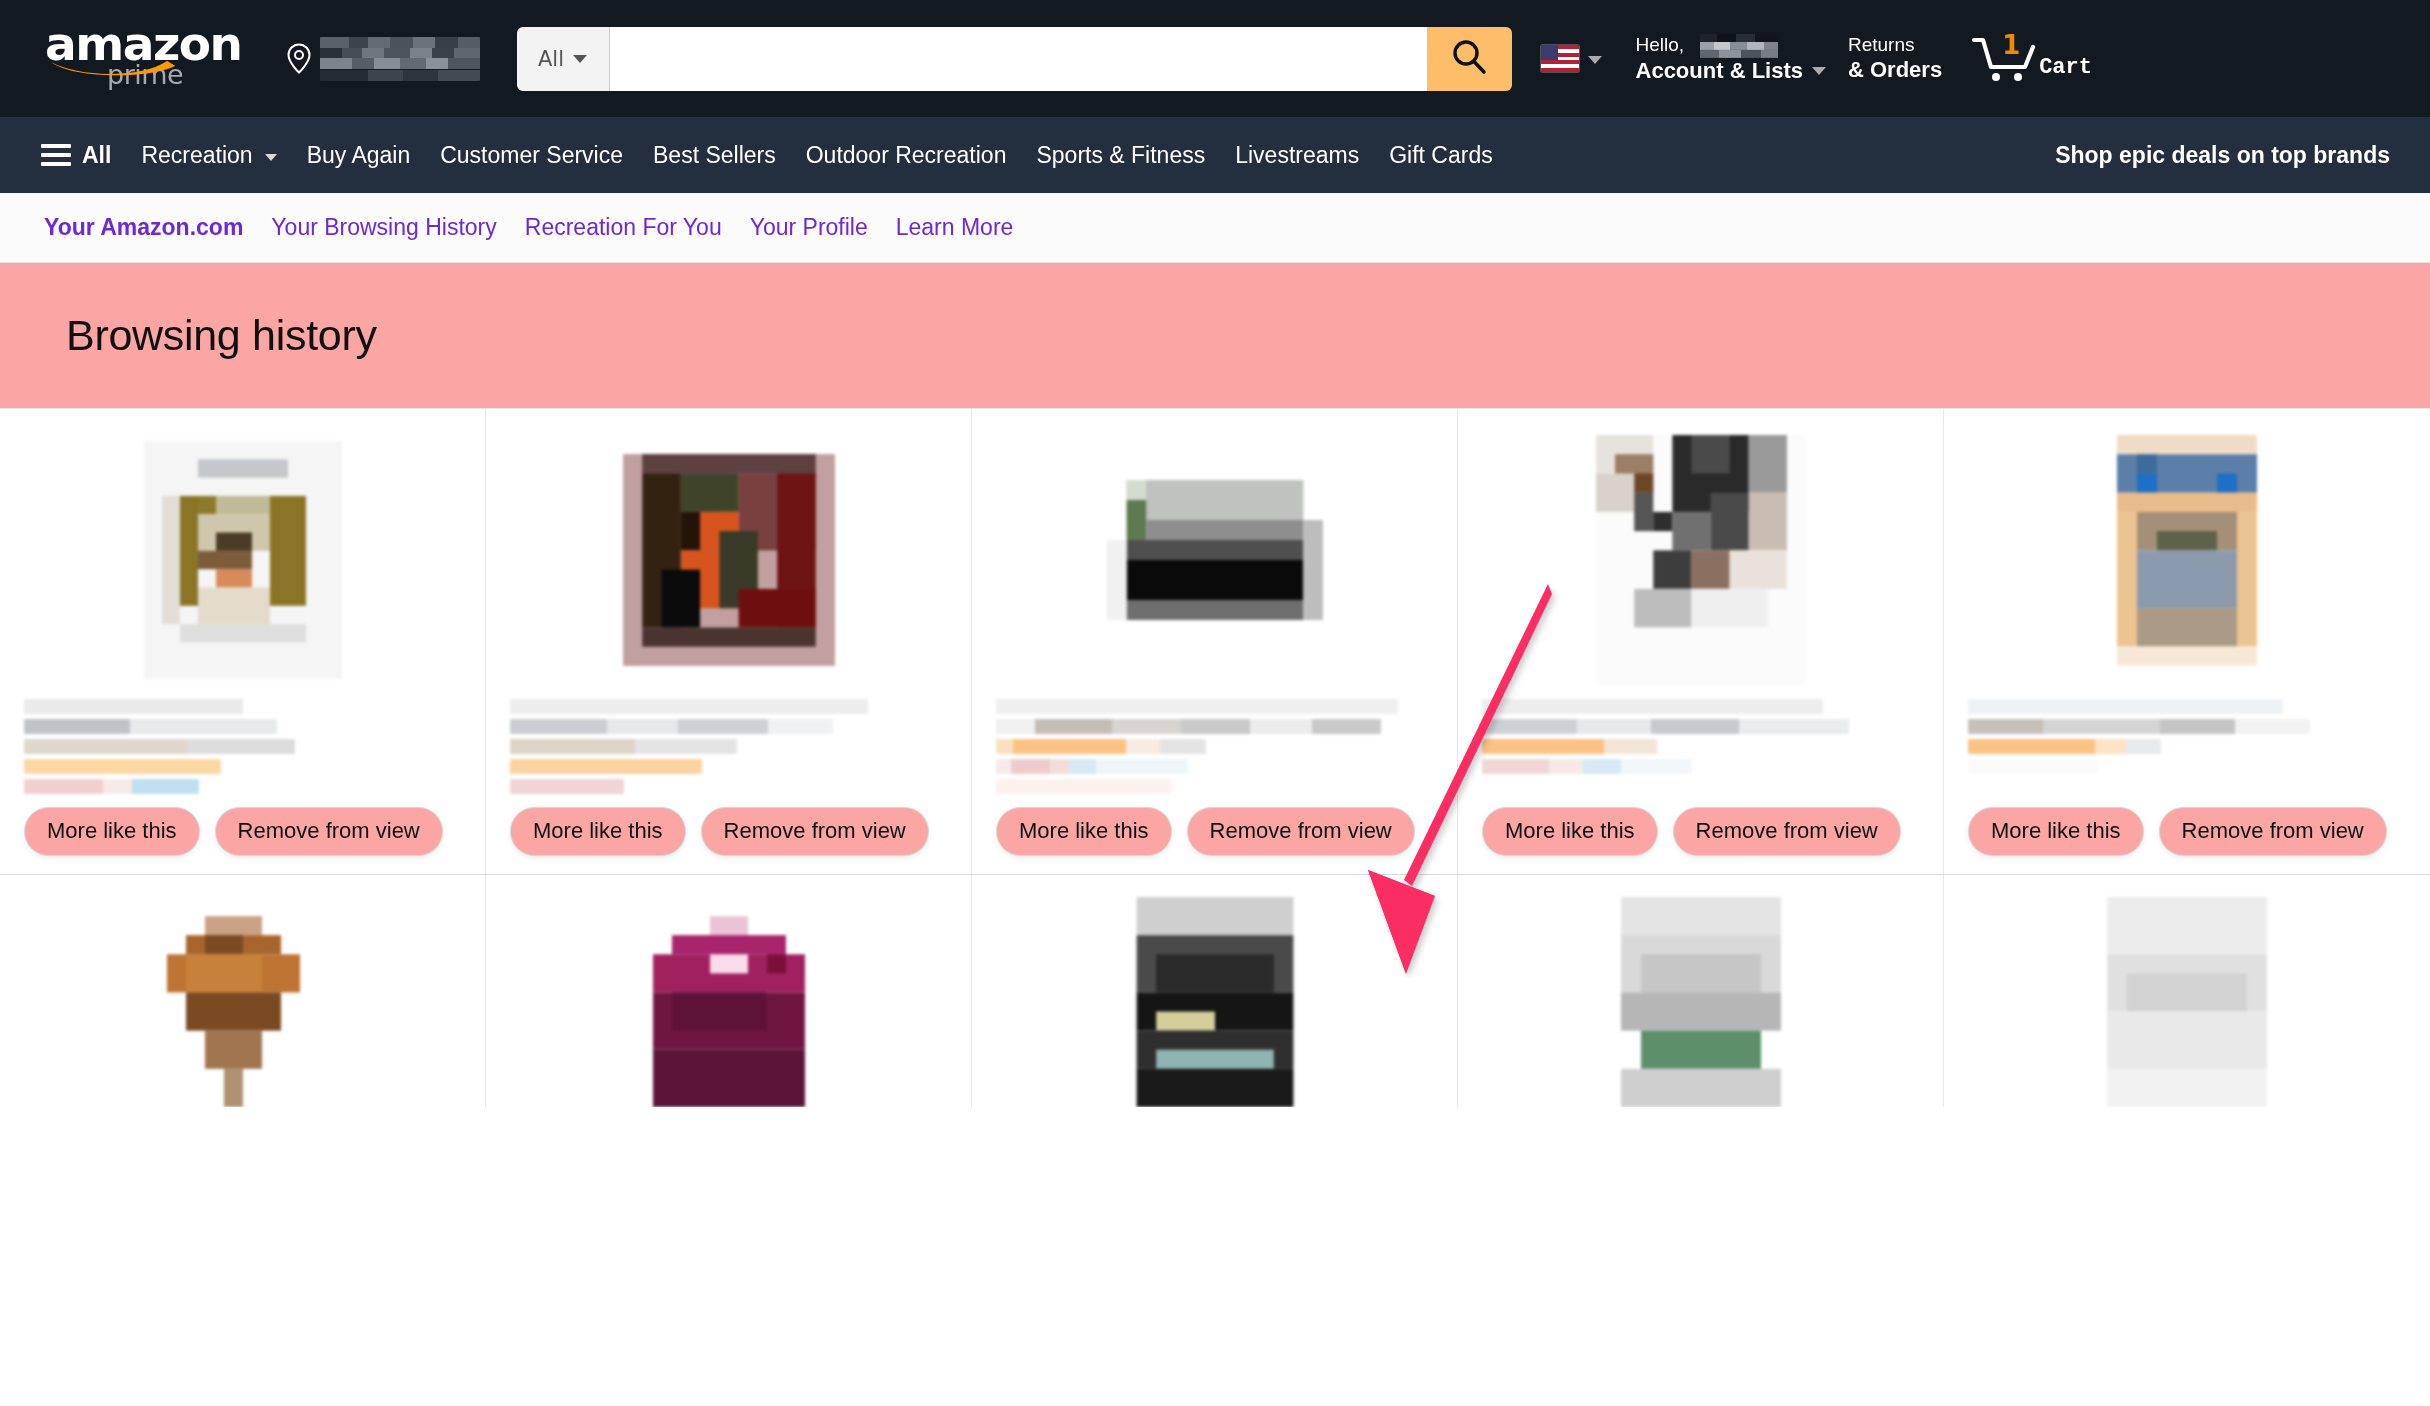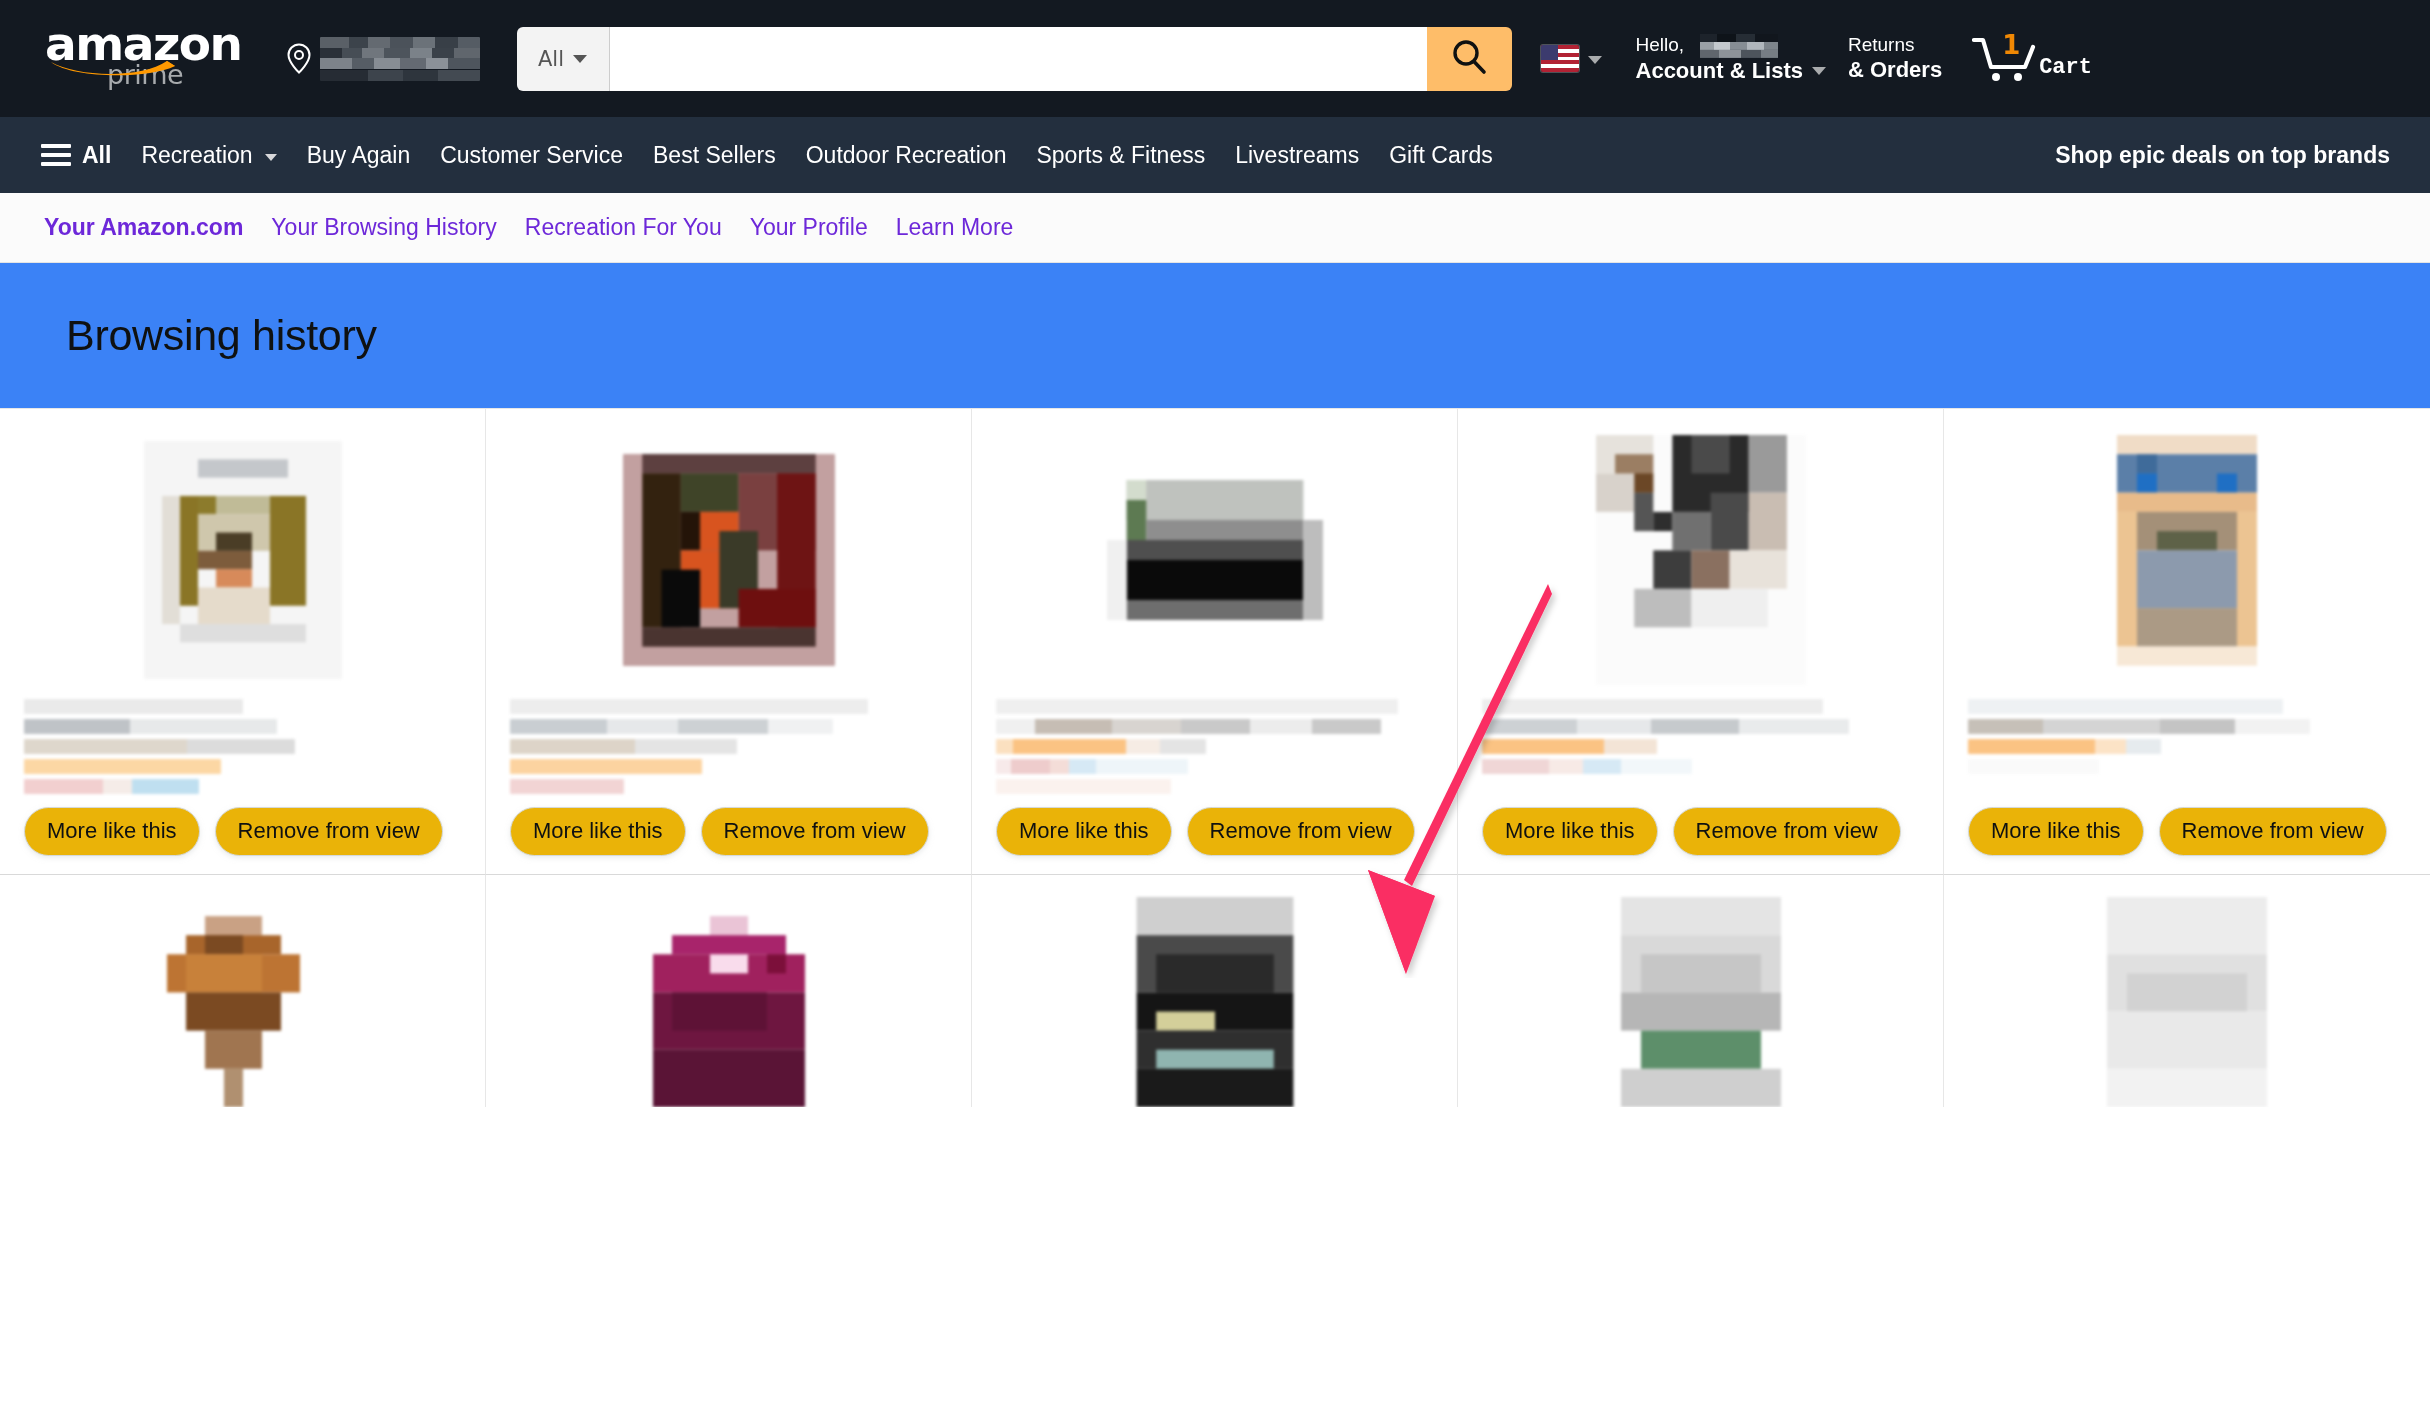--- a/index.html
+++ b/index.html
@@ -261,21 +261,21 @@
   .subnav-item.active { font-weight: 700; }
 
   
   .title-row {
     height: 146px;
     display: flex;
     align-items: center;
     justify-content: space-between;
     padding: 0 66px 0 66px;
     border-bottom: 1px solid #e7e7e7;
-    background: #3b82f6;
+    background: #fca5a5;
   }
   .page-title {
     font-size: 43px;
     font-weight: 400;
     color: #0f1111;
     letter-spacing: -0.3px;
   }
   .manage-history {
     display: flex; align-items: center; gap: 34px;
     cursor: pointer;
@@ -327,21 +327,21 @@
     border-radius: 1px;
   }
   .card-actions {
     display: flex;
     gap: 15px;
     margin-top: auto;
     padding-top: 4px;
   }
   .pill {
     border: 1px solid #d5d9d9;
-    background: #eab308;
+    background: #fca5a5;
     border-radius: 26px;
     padding: 9px 22px;
     font-size: 22px;
     color: #0f1111;
     cursor: pointer;
     white-space: nowrap;
     font-family: "Liberation Sans", sans-serif;
     box-shadow: 0 2px 5px rgba(213,217,217,.5);
     line-height: 1.3;
   }

